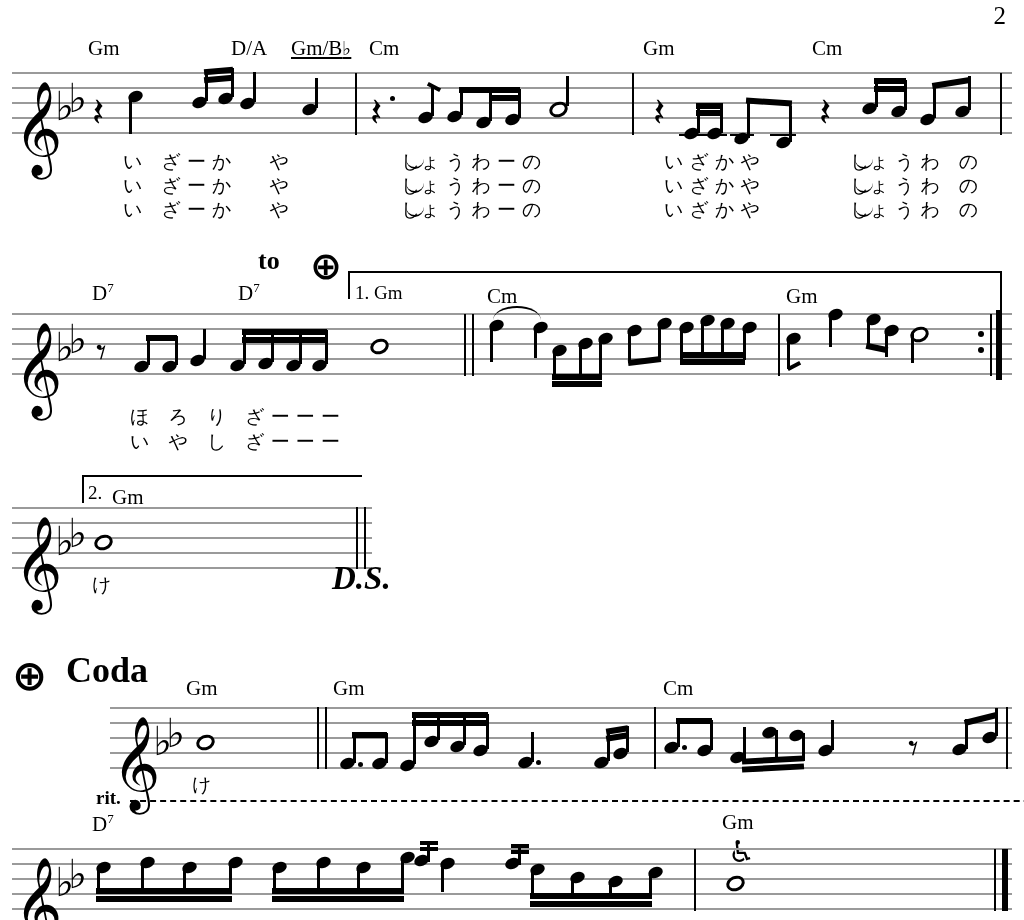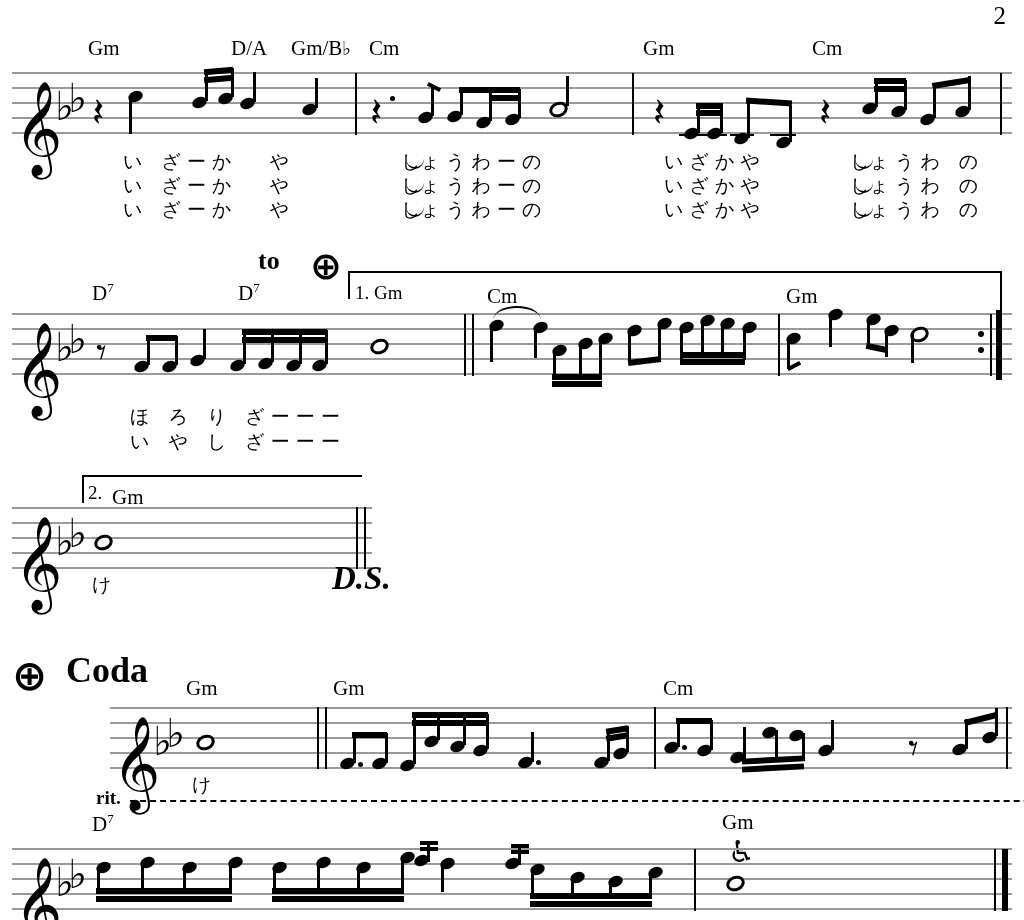--- a/index.html
+++ b/index.html
@@ -203,21 +203,21 @@
   <div class="abs page-num">2</div>
 
   <div class="abs" style="left:0;top:0;width:1024px;height:235px;">
 
     <div class="chord" style="left:88px;top:38px;">
       <span>Gm</span>
     </div>
     <div class="chord" style="left:231px;top:38px;">
       <span>D/A</span>
     </div>
-    <div class="chord" style="left:291px;top:38px;">
+    <div class="chord" style="left:291px;top:38px;text-decoration:underline;">
       <span>Gm/B</span><span class="flatsym">♭</span>
     </div>
     <div class="chord" style="left:369px;top:38px;">
       <span>Cm</span>
     </div>
     <div class="chord" style="left:643px;top:38px;">
       <span>Gm</span>
     </div>
     <div class="chord" style="left:812px;top:38px;">
       <span>Cm</span>

